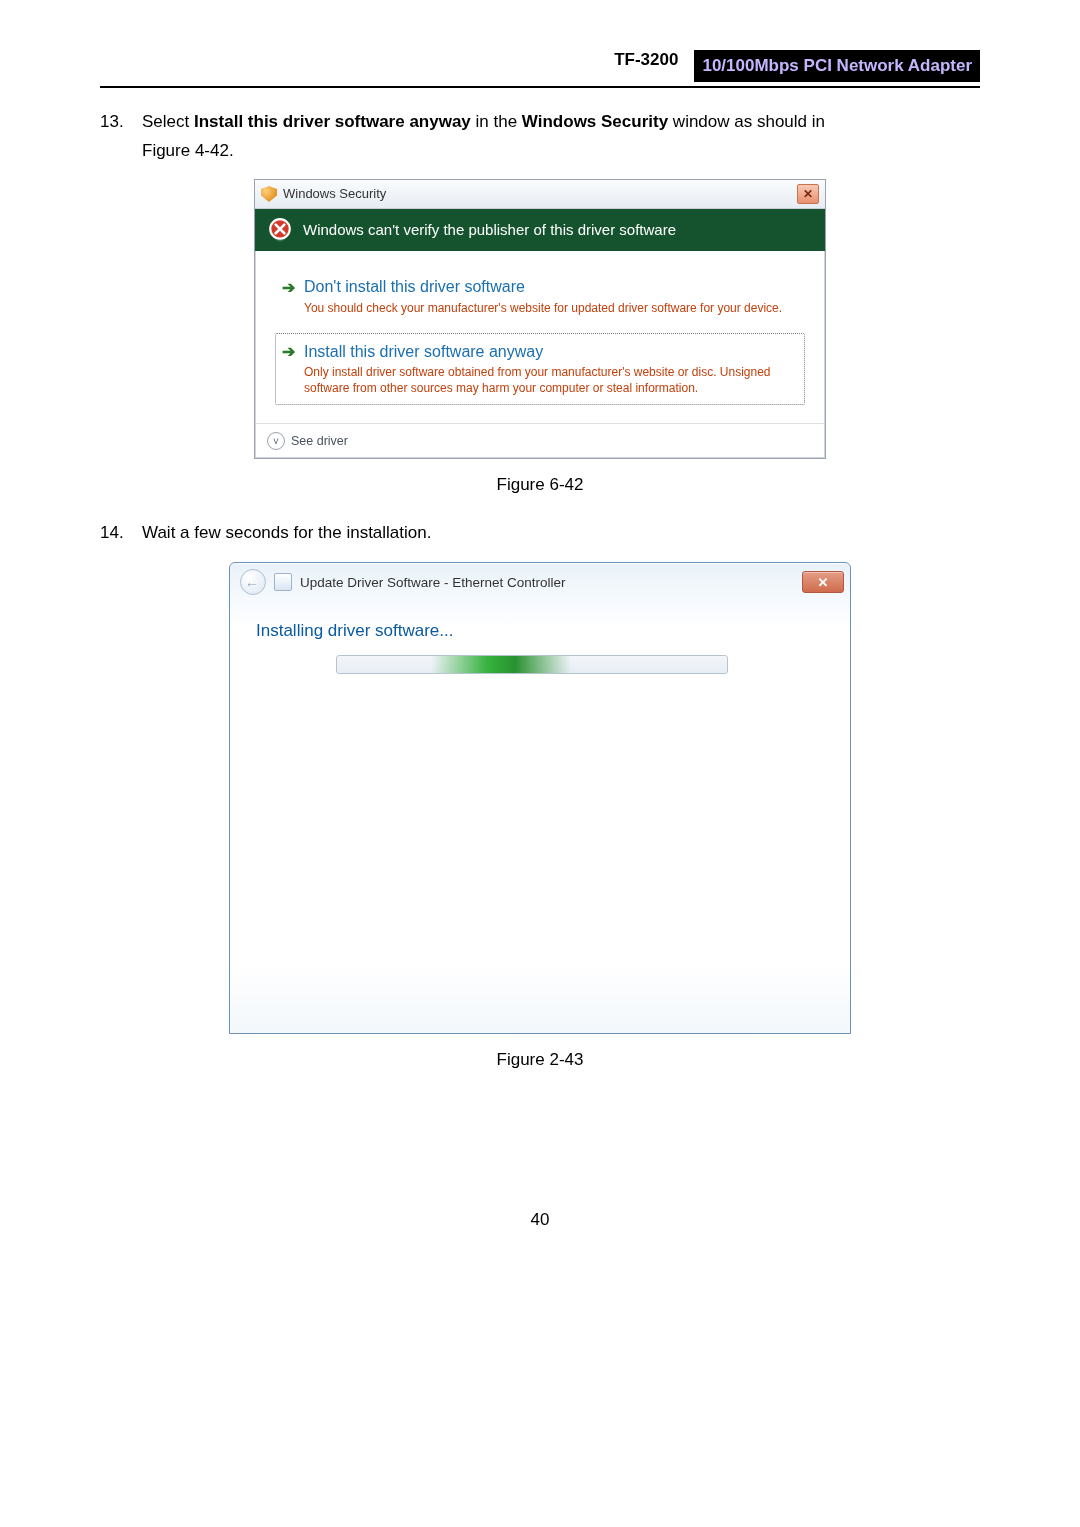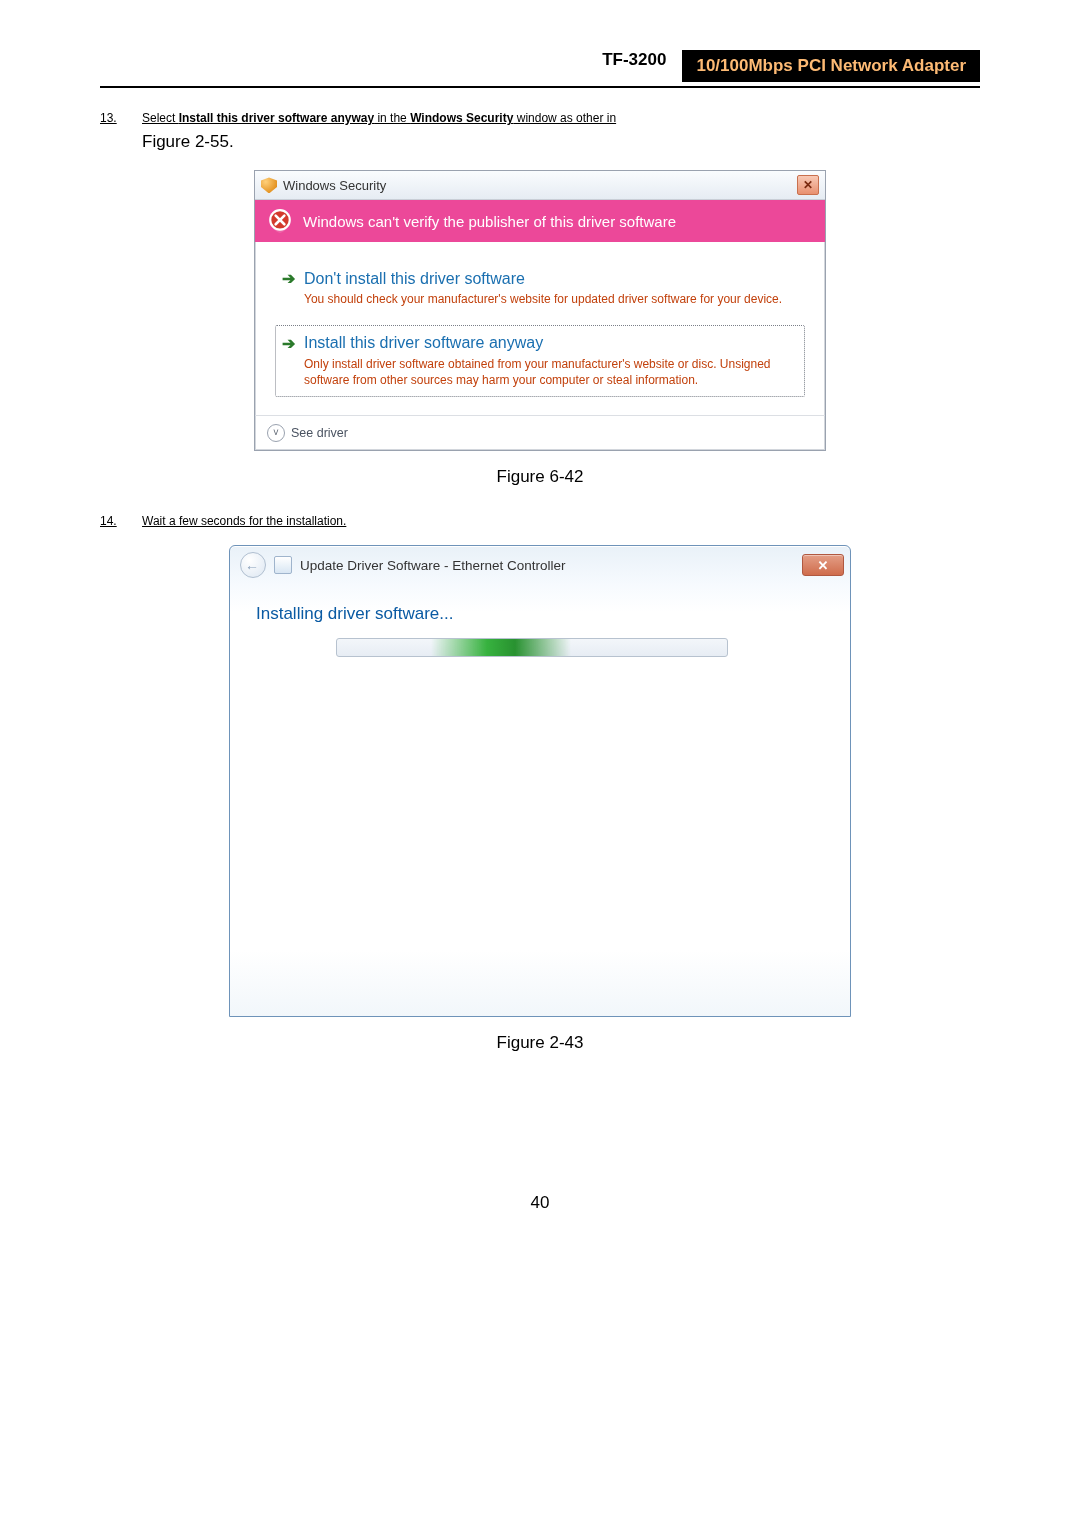--- a/index.html
+++ b/index.html
@@ -20,31 +20,30 @@
     padding-bottom: 4px;
     margin-bottom: 20px;
   }
   .header-model {
     font-weight: bold;
     font-size: 17px;
     padding-right: 16px;
   }
   .header-product {
     background: #000;
-    color: #fdba74;
-    font-weight: bold;
-    font-size: 17px;
-    padding: 6px 14px;
+    color: #c4b5fd;
+    font-weight: bold;
+    font-size: 17px;
+    padding: 6px 8px;
   }
   .step-line {
-    font-size: 12px;
+    font-size: 17px;
     line-height: 1.7;
     margin: 10px 0 4px 0;
     display: flex;
-    text-decoration: underline;
   }
   .step-num {
     width: 42px;
     flex-shrink: 0;
   }
   .step-text {
     flex: 1;
     text-align: justify;
   }
   .indent {
@@ -93,21 +92,21 @@
     background: linear-gradient(#f8c9b5, #e89070);
     color: #7a2a10;
     font-size: 12px;
     font-weight: bold;
     border-radius: 2px;
   }
   .dlg1-banner {
     display: flex;
     align-items: center;
     gap: 10px;
-    background: #ec4899;
+    background: #14532d;
     color: #fff;
     padding: 8px 12px;
     font-size: 15px;
   }
   .shield-x {
     width: 26px; height: 26px;
     flex-shrink: 0;
   }
   .dlg1-body {
     padding: 18px 20px 10px 20px;
@@ -264,24 +263,24 @@
 <div class="page">
 
   <div class="header-row">
     <span class="header-model">TF-3200</span>
     <span class="header-product">10/100Mbps PCI Network Adapter</span>
   </div>
 
   <div class="step-line">
     <span class="step-num">13.</span>
     <span class="step-text">
-      <span>Select </span><b>Install this driver software anyway</b><span> in the </span><b>Windows Security</b><span> window as other in</span>
+      <span>Select </span><b>Install this driver software anyway</b><span> in the </span><b>Windows Security</b><span> window as should in</span>
     </span>
   </div>
-  <div class="indent">Figure 2-55.</div>
+  <div class="indent">Figure 4-42.</div>
 
   <div class="dlg1-wrap">
     <div class="dlg1">
       <div class="dlg1-titlebar">
         <div class="titlebar-left">
           <span class="shield-small"></span>
           <span>Windows Security</span>
         </div>
         <div class="close-x">✕</div>
       </div>

